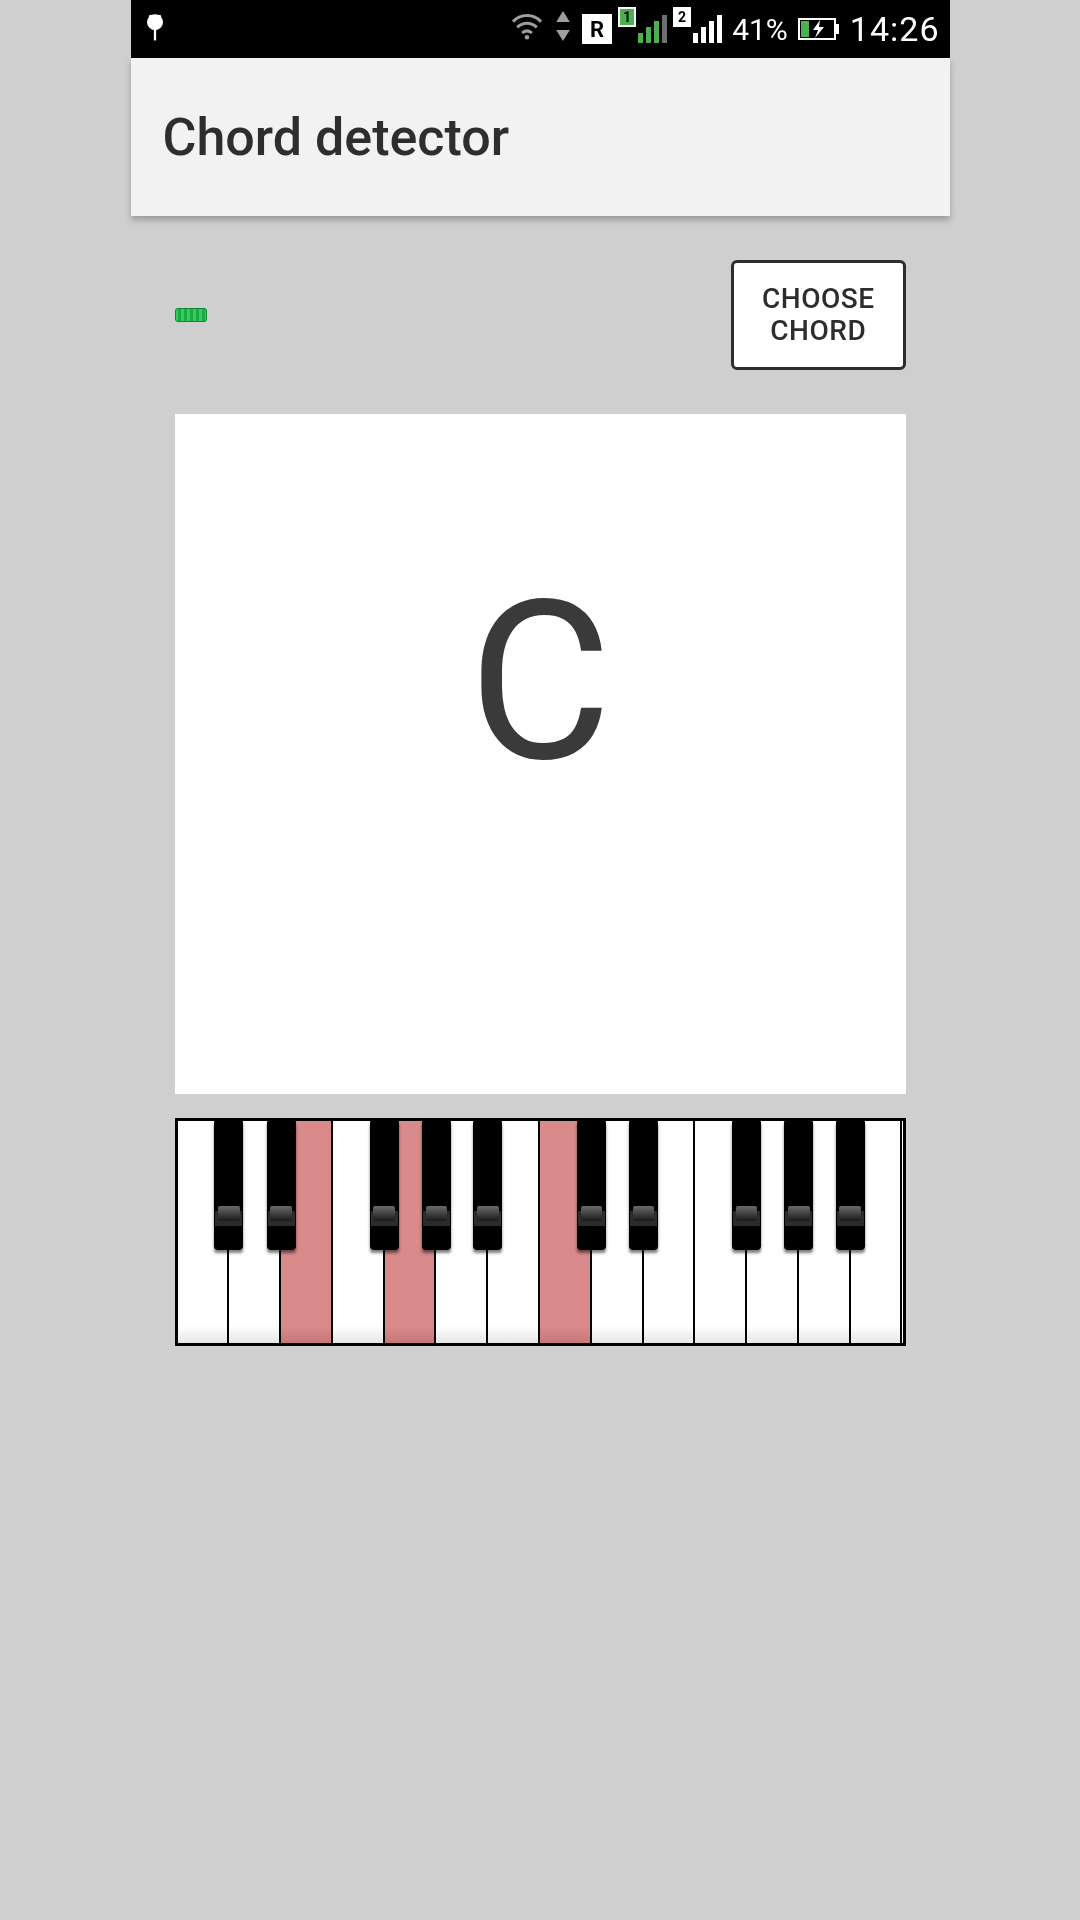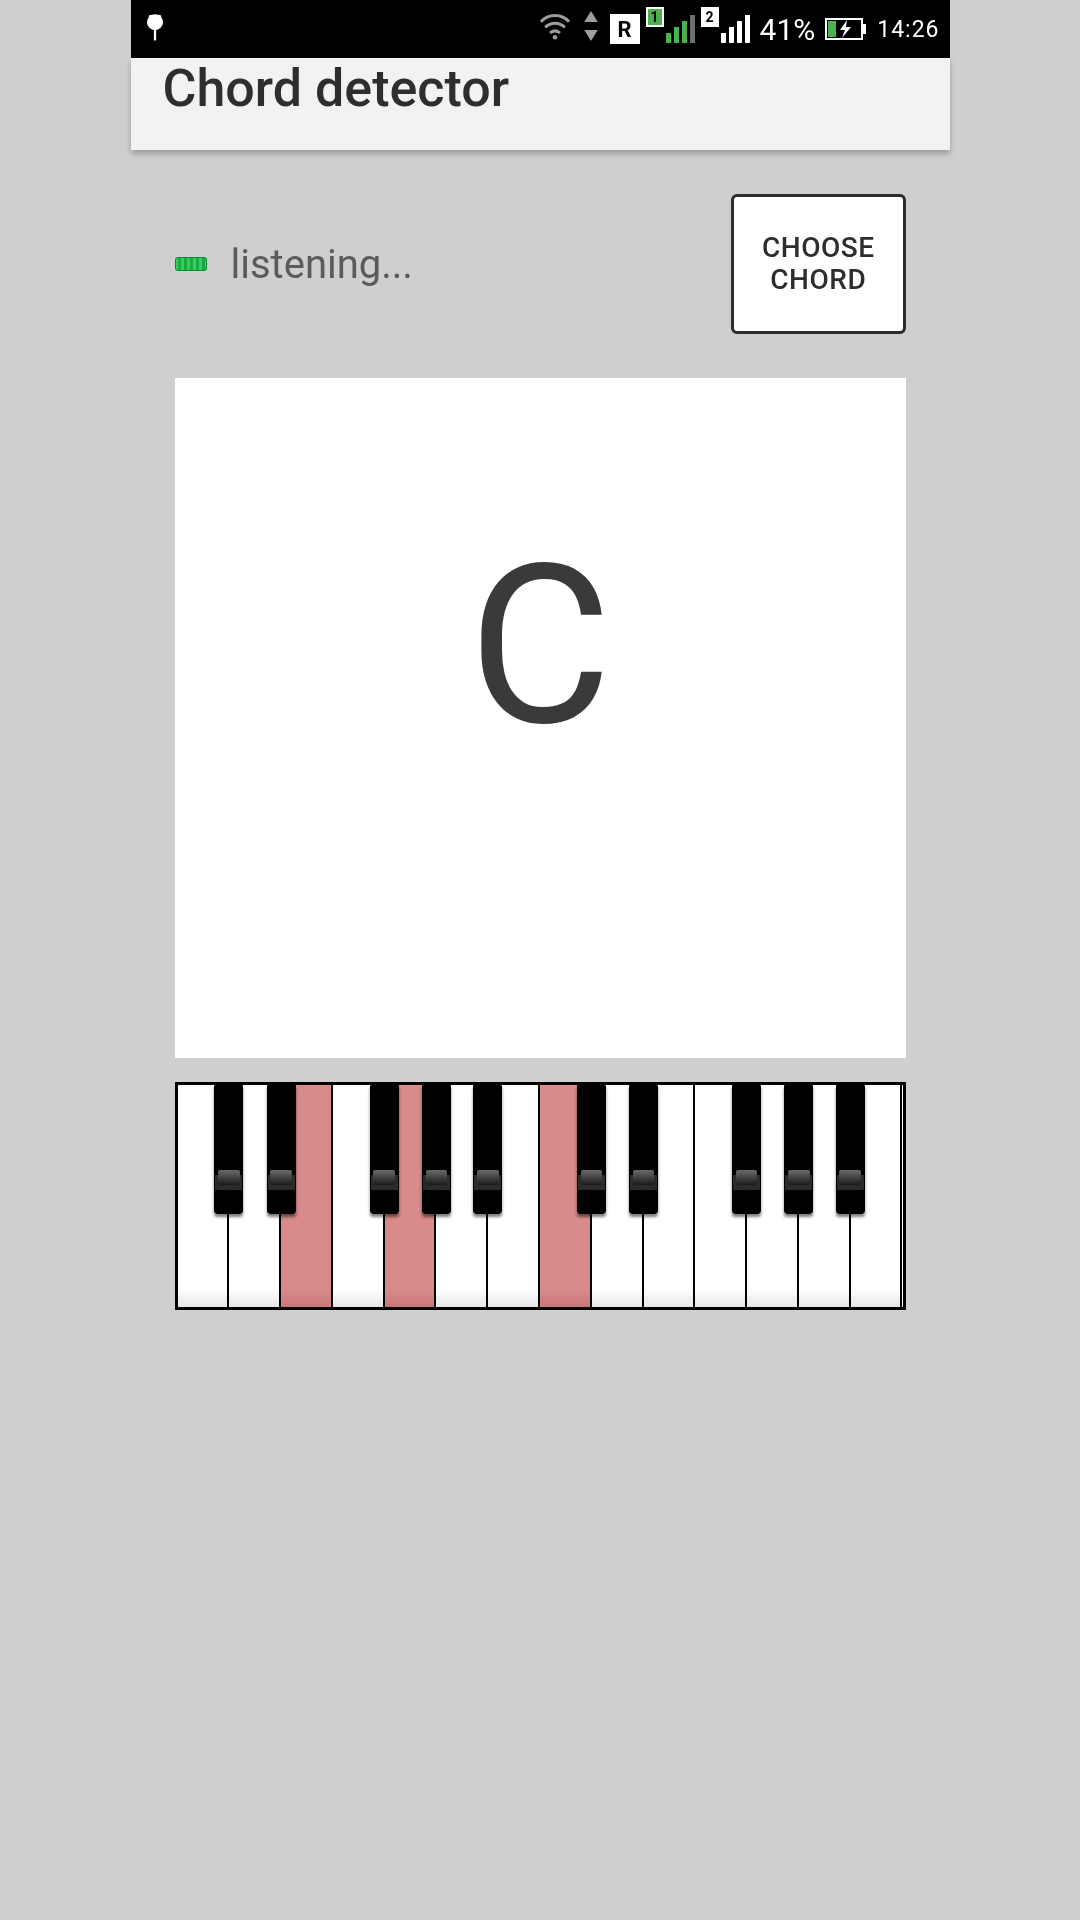--- a/index.html
+++ b/index.html
@@ -37,27 +37,28 @@
   .sim-sig { display:flex; align-items:flex-end; gap:2px; position:relative; }
   .sim-sig .badge { position:absolute; top:-8px; left:-4px; width:18px; height:20px; color:#000; font-weight:bold; font-size:14px; display:flex; align-items:center; justify-content:center; border:2px solid #fff; }
   .sim-sig .badge.green { background:#4caf50; }
   .sim-sig .badge.white { background:#fff; }
   .sim-sig .bars { display:flex; align-items:flex-end; gap:3px; margin-left:16px; }
   .sim-sig .bar { width:5px; background:#fff; }
   .sim-sig .bar.g { background:#4caf50; }
 
   .batt-pct { font-size:30px; }
   .batt-icon { display:flex; align-items:center; }
-  .clock { font-size:23px; font-weight:400; letter-spacing:1px; }
+  .clock { font-size:34px; font-weight:400; letter-spacing:1px; }
 
   
   .app-bar {
-    height:92px;
+    height:158px;
     background:#f2f2f2;
     display:flex;
+    align-items:center;
     padding-left:32px;
     box-shadow:0 4px 6px rgba(0,0,0,.25);
     position:relative;
     z-index:2;
   }
   .app-title { font-size:52px; font-weight:500; color:#2e2e2e; letter-spacing:0px; }
 
   
   .body {
     flex:1;
@@ -78,21 +79,21 @@
     width:32px; height:14px; background:#22b14c; border-radius:3px;
     box-shadow:inset 0 0 0 1px #0a8a33, 0 0 0 0 rgba(0,0,0,0);
     background-image:repeating-linear-gradient(90deg,#2fd15a 0 3px,#1fa946 3px 6px);
   }
   .listening-text { font-size:40px; color:#5b5b5b; }
 
   .choose-btn {
     background:#fff;
     border:3px solid #2d2d2d;
     border-radius:6px;
-    padding:35px 28px;
+    padding:20px 28px;
     font-size:28px;
     font-weight:500;
     color:#2d2d2d;
     text-align:center;
     line-height:1.15;
     letter-spacing:0.5px;
     white-space:pre-line;
   }
 
   .chord-card {
@@ -223,21 +224,20 @@
 
   <div class="app-bar">
     <span class="app-title">Chord detector</span>
   </div>
 
   <div class="body">
 
     <div class="top-row">
       <div class="listening-wrap">
         <span class="mic-indicator"></span>
-        <span class="listening-text">listening...</span>
       </div>
       <button class="choose-btn">CHOOSE
 CHORD</button>
     </div>
 
     <div class="chord-card">
       <span class="chord-letter">C</span>
     </div>
 
     <div class="piano" id="piano">

